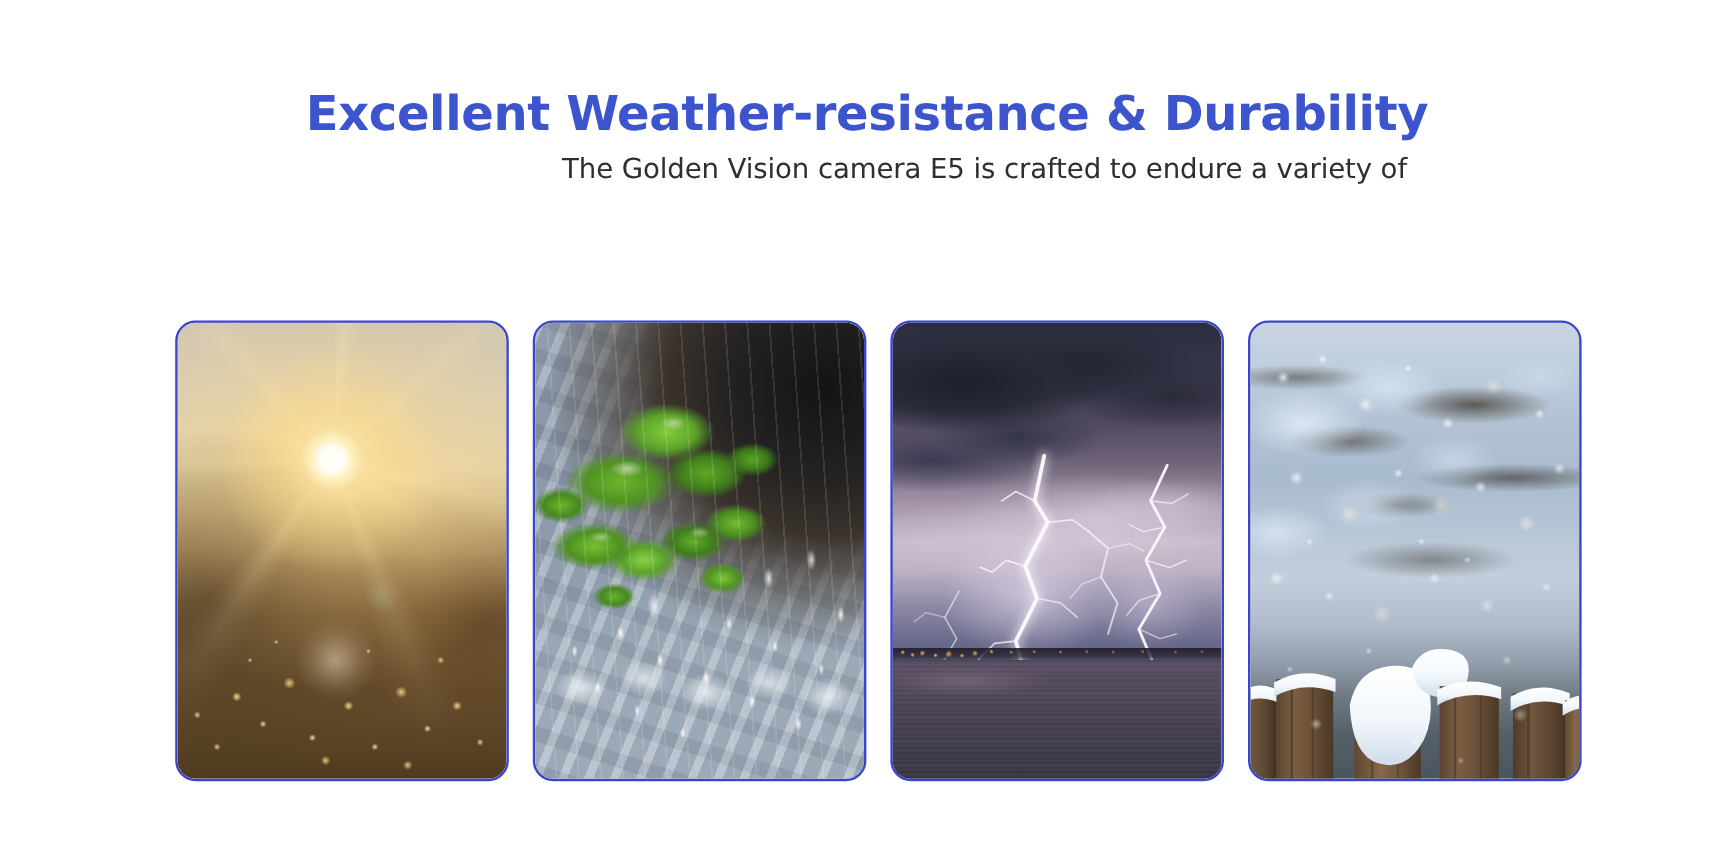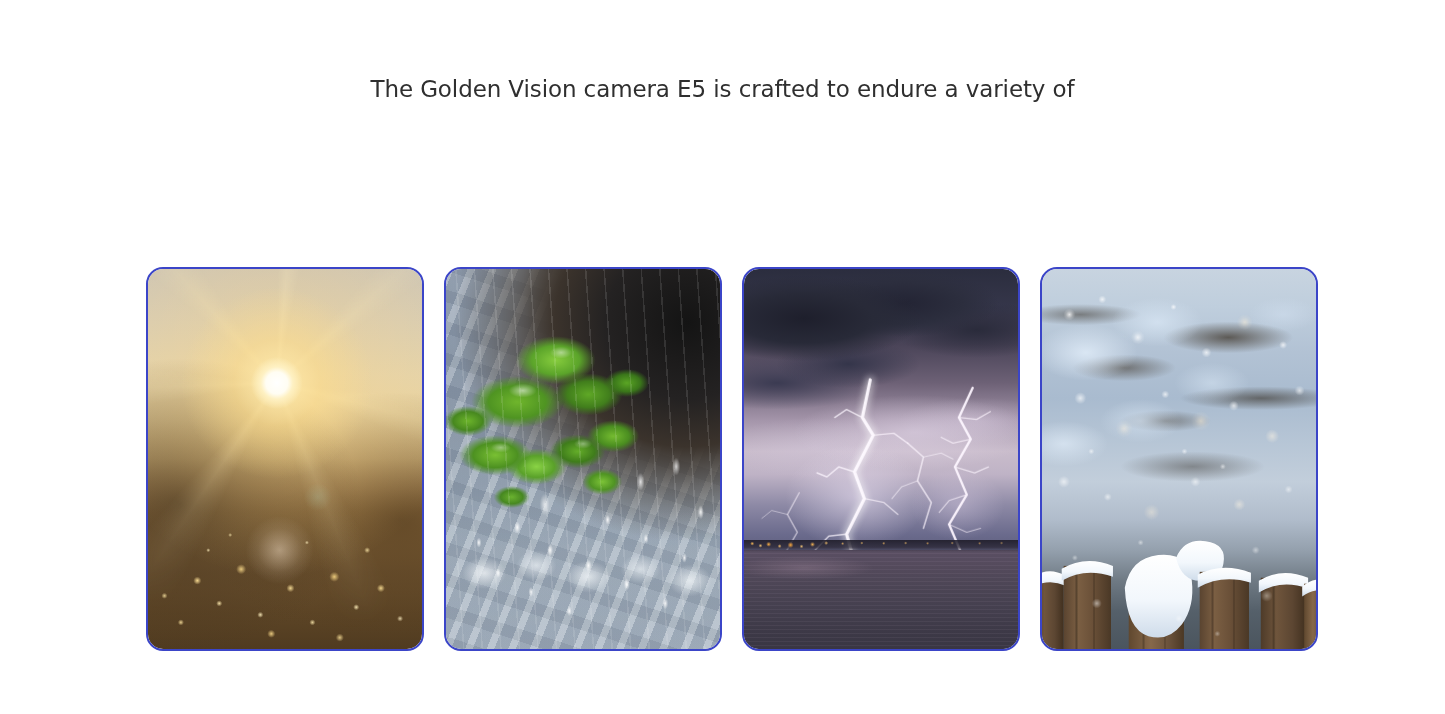--- a/index.html
+++ b/index.html
@@ -39,20 +39,21 @@
     font-family: "DejaVu Sans", "Liberation Sans", sans-serif;
   }
   .subtitle {
     font-size: 23px;
     font-weight: normal;
     color: #2f2f2f;
     line-height: 1.48;
     margin: 0 auto;
     max-width: 900px;
     letter-spacing: -0.1px;
+    text-align: right;
   }
   .subtitle-line { display: block; }
 
   
   .cards {
     position: absolute;
     left: 146px;
     top: 267px;
     width: 1168px;
     height: 384px;
@@ -415,20 +416,21 @@
       radial-gradient(circle 6px at 82% 86%, rgba(252,246,236,0.40) 0%, rgba(252,246,236,0) 100%),
       radial-gradient(circle 3px at 64% 96%, rgba(255,255,255,0.38) 0%, rgba(255,255,255,0) 100%);
   }
 </style>
 </head>
 <body>
 
 <div class="page">
 
   <div class="header">
+    <h1 class="title">Excellent Weather-resistance &amp; Durability</h1>
     <p class="subtitle">
       <span class="subtitle-line">The Golden Vision camera E5 is crafted to endure a variety of</span>
     </p>
   </div>
 
   <div class="cards">
 
     <div class="card">
       <div class="card-media">
         <div class="layer sun-sky"></div>

